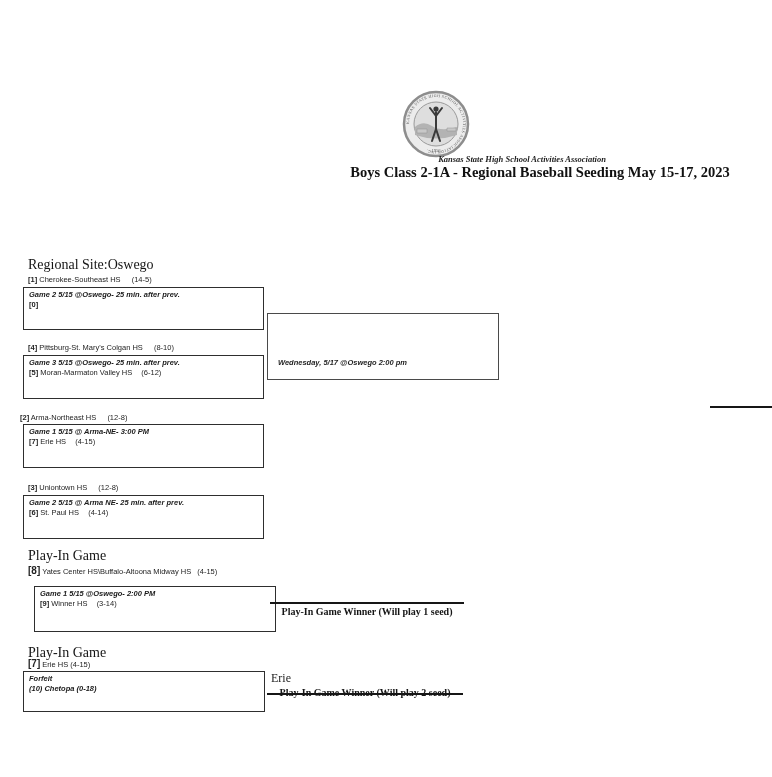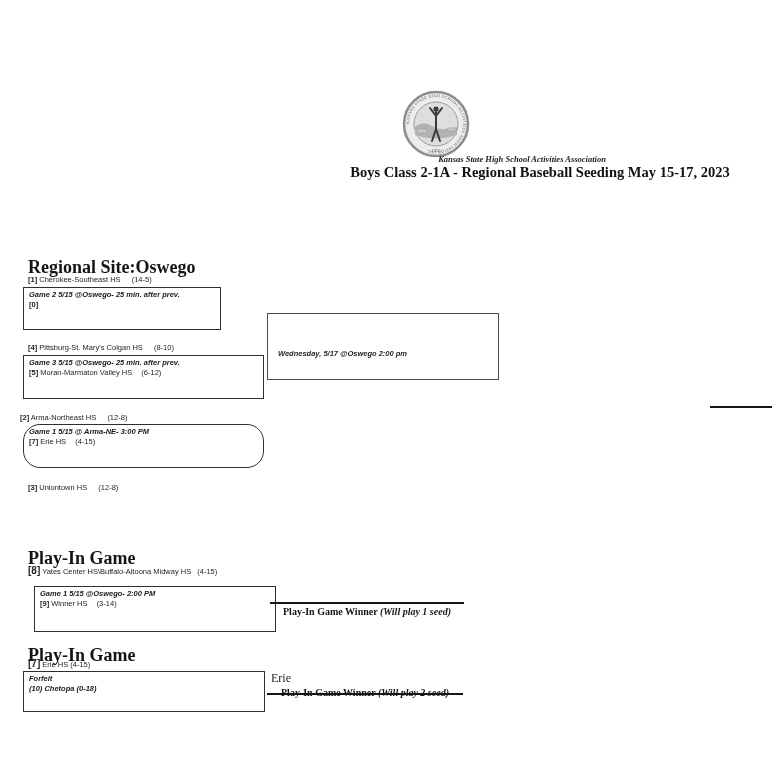--- a/index.html
+++ b/index.html
@@ -6,42 +6,42 @@
   #page{position:relative;width:772px;height:777px;background:#ffffff;overflow:hidden;
         font-family:"Liberation Sans",sans-serif;color:#1c1c1c;}
   .abs{position:absolute;}
   
   .assoc{left:222px;top:154px;width:600px;text-align:center;
          font-family:"Liberation Serif",serif;font-weight:bold;font-style:italic;
          font-size:8.5px;color:#222;}
   .title{left:240px;top:164px;width:600px;text-align:center;
          font-family:"Liberation Serif",serif;font-weight:bold;font-size:14.5px;color:#111;}
   
-  .heading{font-family:"Liberation Serif",serif;font-weight:bold;font-size:18px;color:#141414;}
+  .heading{font-family:"Liberation Serif",serif;font-weight:normal;font-size:14px;color:#141414;}
   
   .team-line{font-size:7.5px;color:#232323;white-space:nowrap;}
   .team-line .seed{font-weight:bold;}
   .team-line .rec{margin-left:9px;}
   .team-line.big-seed .seed{font-size:10px;}
   .team-line.big-seed .rec{margin-left:4px;}
   
   .game-box{border:1px solid #2e2e2e;background:#fff;box-sizing:border-box;
             padding:2px 5px;line-height:10px;}
   .game-info{font-weight:bold;font-style:italic;font-size:7.5px;color:#1a1a1a;white-space:nowrap;}
   .box-team{font-size:7.5px;color:#232323;white-space:nowrap;}
   .box-team .seed{font-weight:bold;}
   .box-team .rec{margin-left:7px;}
   
   .adv-box{border:1px solid #4a4a4a;background:#fff;box-sizing:border-box;padding-left:10px;}
   .adv-info{font-weight:bold;font-style:italic;font-size:7.5px;color:#1f1f1f;white-space:nowrap;}
   
   .hline{background:#161616;height:2px;}
   .winner-label{font-family:"Liberation Serif",serif;font-weight:bold;font-size:10px;
                 color:#151515;text-align:center;white-space:nowrap;}
-  .winner-label .note{font-style:italic;text-align:right;}
+  .winner-label .note{text-align:right;}
   .annotation{font-family:"Liberation Serif",serif;font-size:12px;color:#222;}
   .forfeit-line{font-weight:bold;font-style:italic;font-size:7.5px;color:#1a1a1a;line-height:10px;}
 </style>
 </head>
 <body>
 
 <div id="page">
 
   <div class="abs" style="left:401px;top:89px;width:70px;height:70px;">
     <svg width="70" height="70" viewBox="0 0 70 70">
@@ -67,21 +67,21 @@
   <div class="abs assoc">Kansas State High School Activities Association</div>
   <div class="abs title">Boys Class 2-1A - Regional Baseball Seeding May 15-17, 2023</div>
 
   <div class="abs heading" style="left:28px;top:257px;">Regional Site:Oswego</div>
 
   <div class="abs team-line" style="left:28px;top:275px;">
     <span class="seed">[1]</span>
     <span>Cherokee-Southeast HS</span>
     <span class="rec">(14-5)</span>
   </div>
-  <div class="abs game-box" style="left:23px;top:287px;width:198px;height:43px;">
+  <div class="abs game-box" style="left:23px;top:287px;width:241px;height:43px;">
     <div class="game-info">Game 2 5/15 @Oswego- 25 min. after prev.</div>
     <div class="box-team">
       <span class="seed">[0]</span>
       <span></span>
     </div>
   </div>
 
   <div class="abs team-line" style="left:28px;top:343px;">
     <span class="seed">[4]</span>
     <span>Pittsburg-St. Mary's Colgan HS</span>
@@ -94,36 +94,44 @@
       <span>Moran-Marmaton Valley HS</span>
       <span class="rec">(6-12)</span>
     </div>
   </div>
 
   <div class="abs team-line" style="left:20px;top:413px;">
     <span class="seed">[2]</span>
     <span>Arma-Northeast HS</span>
     <span class="rec">(12-8)</span>
   </div>
-  <div class="abs game-box" style="left:23px;top:424px;width:241px;height:44px;border-radius:17px;">
+  <div class="abs game-box" style="left:23px;top:424px;width:241px;height:44px;">
     <div class="game-info">Game 1 5/15 @ Arma-NE- 3:00 PM</div>
     <div class="box-team">
       <span class="seed">[7]</span>
       <span>Erie HS</span>
       <span class="rec">(4-15)</span>
     </div>
   </div>
 
   <div class="abs team-line" style="left:28px;top:483px;">
     <span class="seed">[3]</span>
     <span>Uniontown HS</span>
     <span class="rec">(12-8)</span>
   </div>
+  <div class="abs game-box" style="left:23px;top:495px;width:241px;height:44px;">
+    <div class="game-info">Game 2 5/15 @ Arma NE- 25 min. after prev.</div>
+    <div class="box-team">
+      <span class="seed">[6]</span>
+      <span>St. Paul HS</span>
+      <span class="rec">(4-14)</span>
+    </div>
+  </div>
 
-  <div class="abs adv-box" style="left:267px;top:313px;width:232px;height:67px;padding-top:35px;">
+  <div class="abs adv-box" style="left:267px;top:313px;width:232px;height:67px;padding-top:44px;">
     <div class="adv-info">Wednesday, 5/17 @Oswego 2:00 pm</div>
   </div>
 
   <div class="abs hline" style="left:710px;top:406px;width:62px;"></div>
 
   <div class="abs heading" style="left:28px;top:548px;">Play-In Game</div>
   <div class="abs team-line big-seed" style="left:28px;top:565px;">
     <span class="seed">[8]</span>
     <span>Yates Center HS\Buffalo-Altoona Midway HS</span>
     <span class="rec">(4-15)</span>

